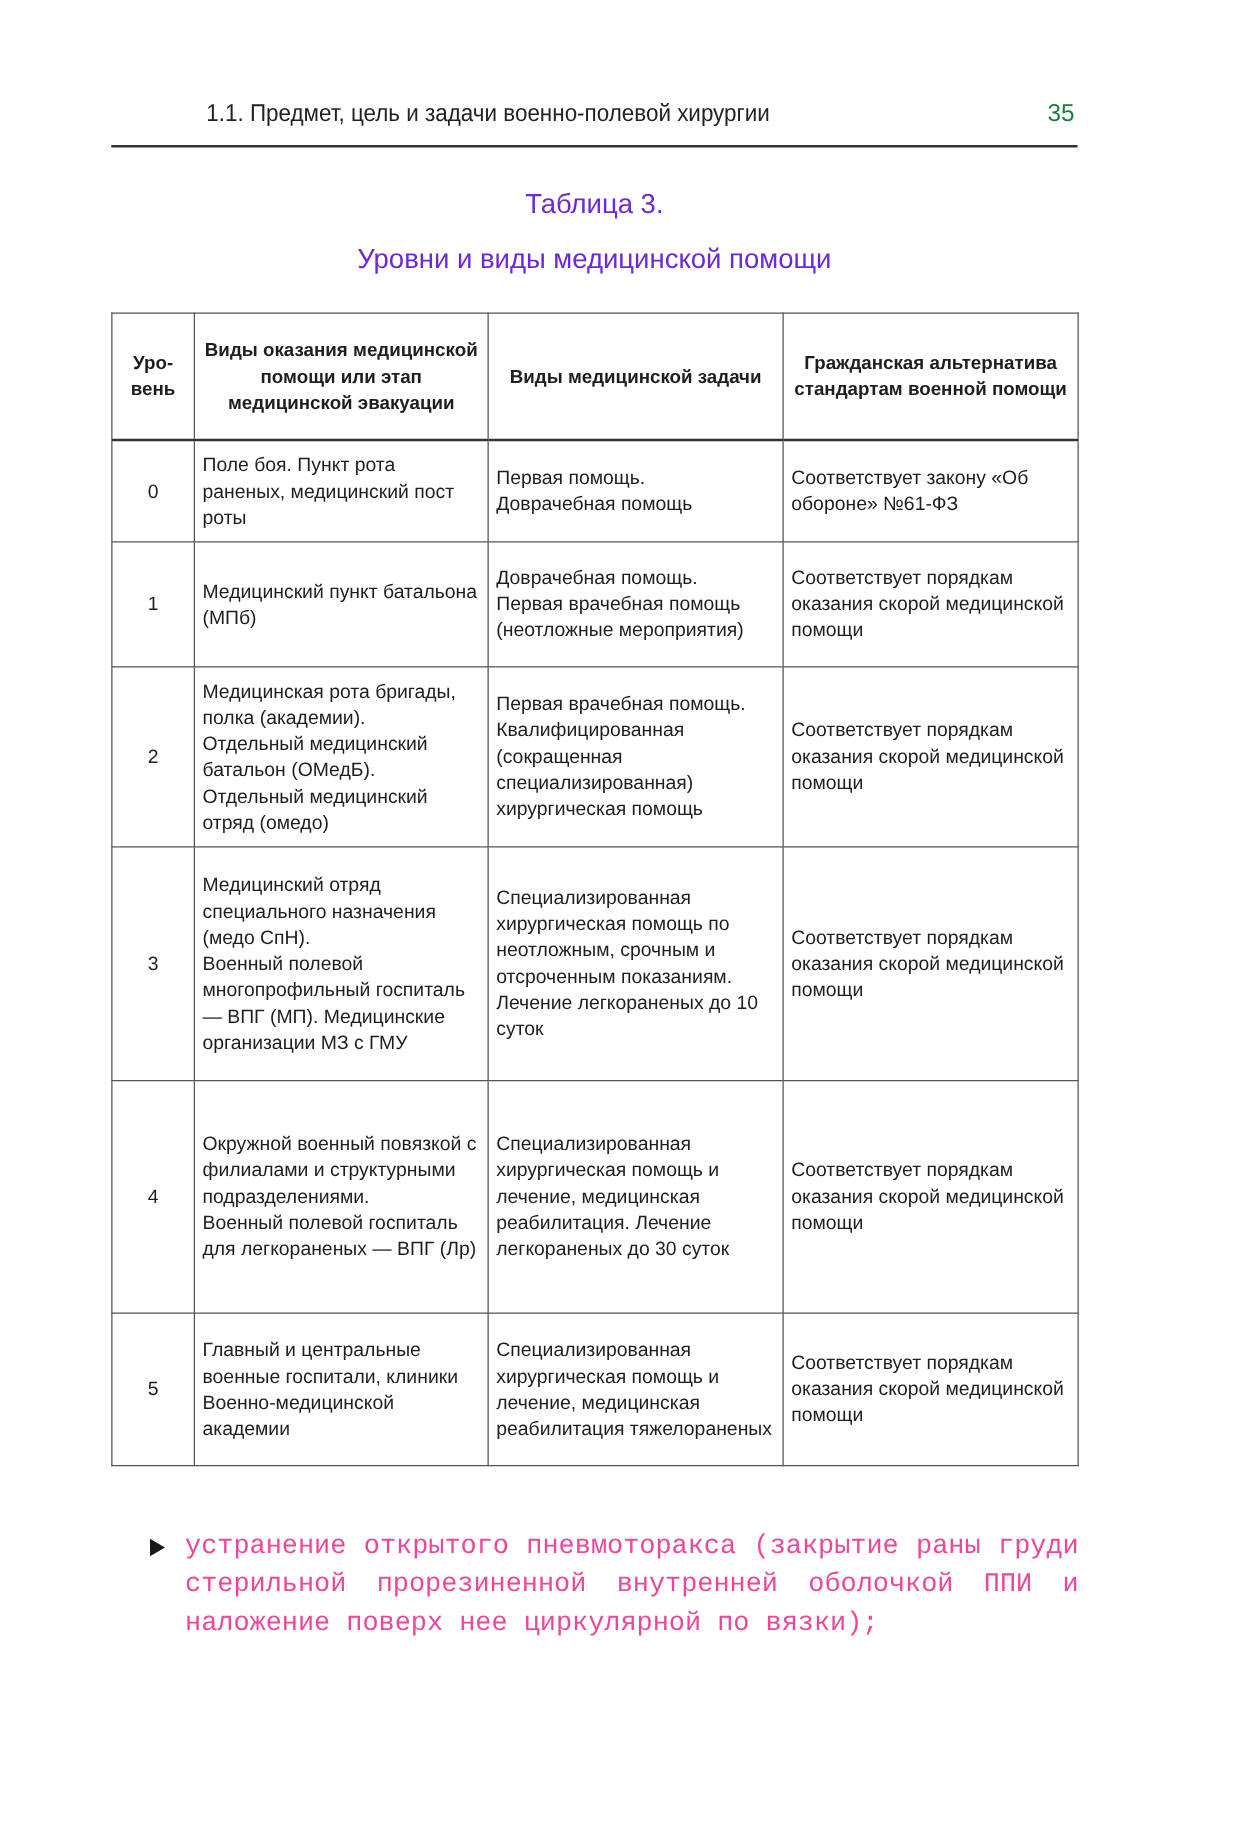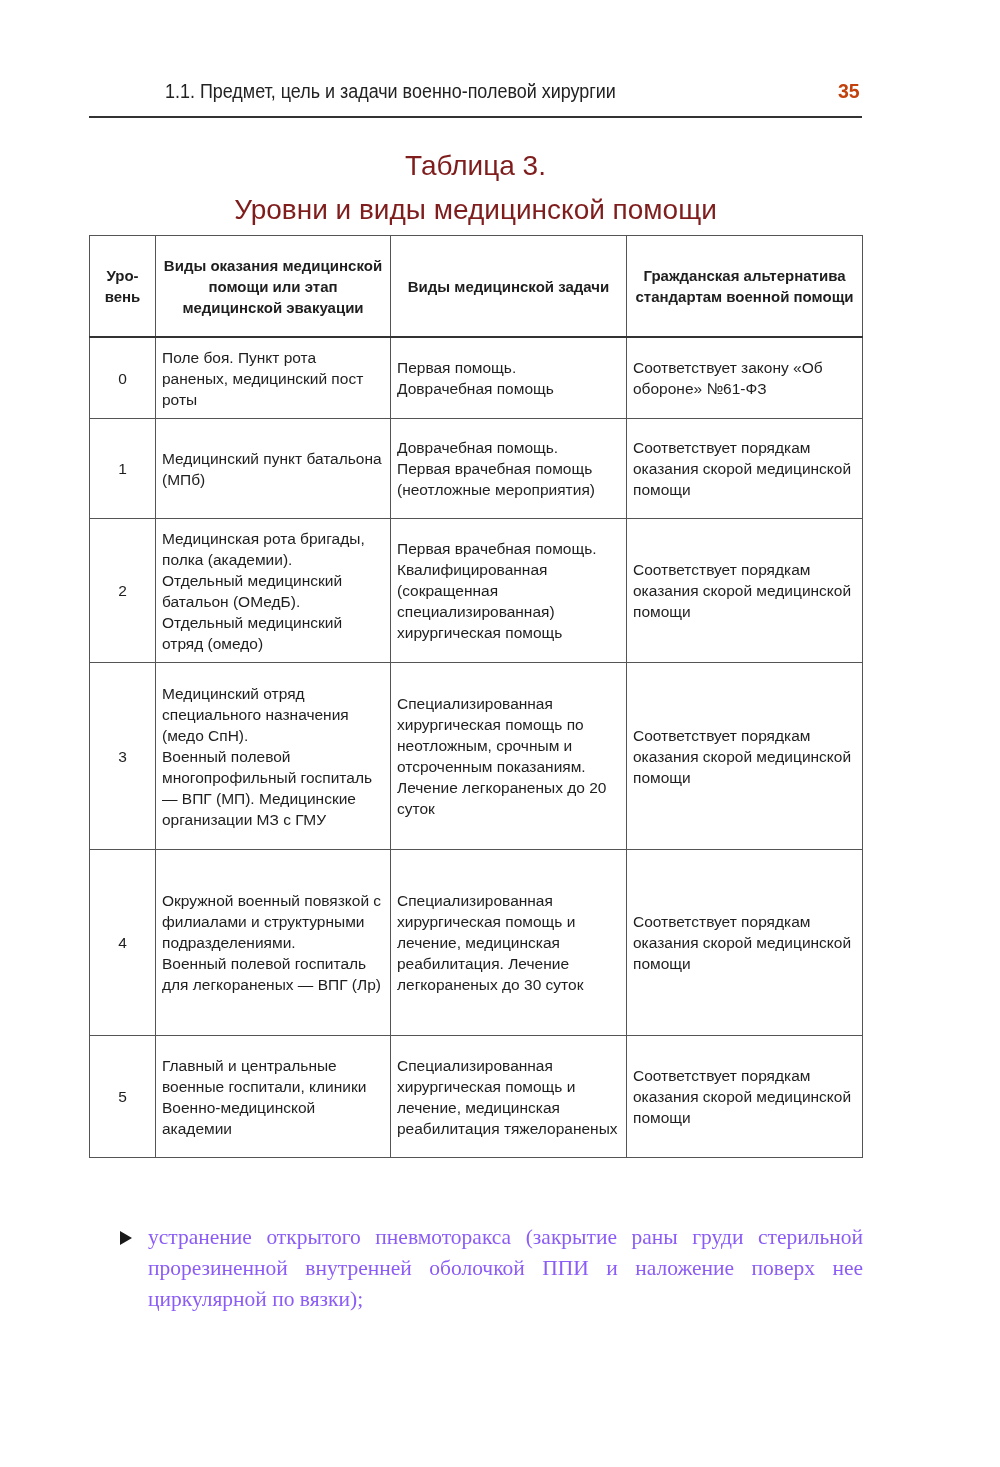--- a/index.html
+++ b/index.html
@@ -4,50 +4,50 @@
 <style>
   html, body { margin: 0; padding: 0; background: #ffffff; }
   body { width: 1000px; height: 1467px; position: relative; overflow: hidden; color: #1a1a1a; }
   .running-head {
     position: absolute; left: 165px; top: 80px; width: 697px; height: 32px;
     font-family: "Liberation Sans", sans-serif; font-size: 19.5px; color: #222;
     transform: scaleX(0.92); transform-origin: left top;
   }
   .page-num {
     position: absolute; left: 838px; top: 80px;
-    font-family: "Liberation Sans", sans-serif; font-size: 19.5px; color: #c2410c; font-weight: bold;
+    font-family: "Liberation Sans", sans-serif; font-size: 19.5px; color: #15803d;
   }
   .head-rule { position: absolute; left: 89px; top: 116px; width: 773px; height: 2px; background: #333; }
   .caption {
     position: absolute; left: 89px; width: 773px; text-align: center;
-    font-family: "Liberation Sans", sans-serif; font-size: 28px; color: #7f1d1d;
+    font-family: "Liberation Sans", sans-serif; font-size: 22px; color: #6d28d9;
   }
   .caption.l1 { top: 150px; }
   .caption.l2 { top: 194px; }
   table.levels {
-    position: absolute; left: 89px; top: 235px; width: 773px;
+    position: absolute; left: 89px; top: 250px; width: 773px;
     border-collapse: collapse;
     font-family: "Liberation Sans", sans-serif; font-size: 15.5px; color: #1e1e1e;
     table-layout: fixed;
   }
   table.levels td, table.levels th {
     border: 1px solid #555; vertical-align: middle; padding: 2px 6px; line-height: 21px;
   }
   table.levels th {
     font-weight: bold; text-align: center; font-size: 15px; line-height: 21px;
     border-bottom: 2px solid #333; height: 96px;
   }
   table.levels td.lvl { text-align: center; }
   table.levels td.txt { text-align: left; white-space: pre-line; }
   col.c0 { width: 66px; } col.c1 { width: 235px; } col.c2 { width: 236px; } col.c3 { width: 236px; }
   tr.r0 td { height: 76px; } tr.r1 td { height: 95px; } tr.r2 td { height: 139px; }
   tr.r3 td { height: 182px; } tr.r4 td { height: 181px; } tr.r5 td { height: 117px; }
   .bullets {
     position: absolute; left: 118px; top: 1222px; width: 745px;
-    font-family: Liberation Serif, serif; font-size: 21.5px; line-height: 31px; color: #8b5cf6;
+    font-family: Liberation Mono, monospace; font-size: 21.5px; line-height: 31px; color: #ec4899;
     margin: 0; padding: 0; list-style: none;
   }
   .bullets li { position: relative; padding-left: 30px; text-align: justify; text-align-last: left; }
   .bullets li .marker {
     position: absolute; left: 2px; top: 9px; width: 0; height: 0;
     border-left: 12px solid #1a1a1a; border-top: 7px solid transparent; border-bottom: 7px solid transparent;
   }
 </style>
 </head>
 <body>
@@ -96,21 +96,21 @@
 Отдельный медицинский батальон (ОМедБ).
 Отдельный медицинский отряд (омедо)</td>
       <td class="txt">Первая врачебная помощь.
 Квалифицированная (сокращенная специализированная) хирургическая помощь</td>
       <td class="txt">Соответствует порядкам оказания скорой медицинской помощи</td>
     </tr>
     <tr class="r3">
       <td class="lvl">3</td>
       <td class="txt">Медицинский отряд специального назначения (медо СпН).
 Военный полевой многопрофильный госпиталь — ВПГ (МП). Медицинские организации МЗ с ГМУ</td>
-      <td class="txt">Специализированная хирургическая помощь по  неотложным, срочным и отсроченным показаниям. Лечение легкораненых до 20 суток</td>
+      <td class="txt">Специализированная хирургическая помощь по  неотложным, срочным и отсроченным показаниям. Лечение легкораненых до 10 суток</td>
       <td class="txt">Соответствует порядкам оказания скорой медицинской помощи</td>
     </tr>
     <tr class="r4">
       <td class="lvl">4</td>
       <td class="txt">Окружной военный повязкой с филиалами и структурными подразделениями.
 Военный полевой госпиталь
 для легкораненых — ВПГ (Лр)</td>
       <td class="txt">Специализированная хирургическая помощь и лечение, медицинская реабилитация. Лечение легкораненых до 30 суток</td>
       <td class="txt">Соответствует порядкам оказания скорой медицинской помощи</td>
     </tr>

